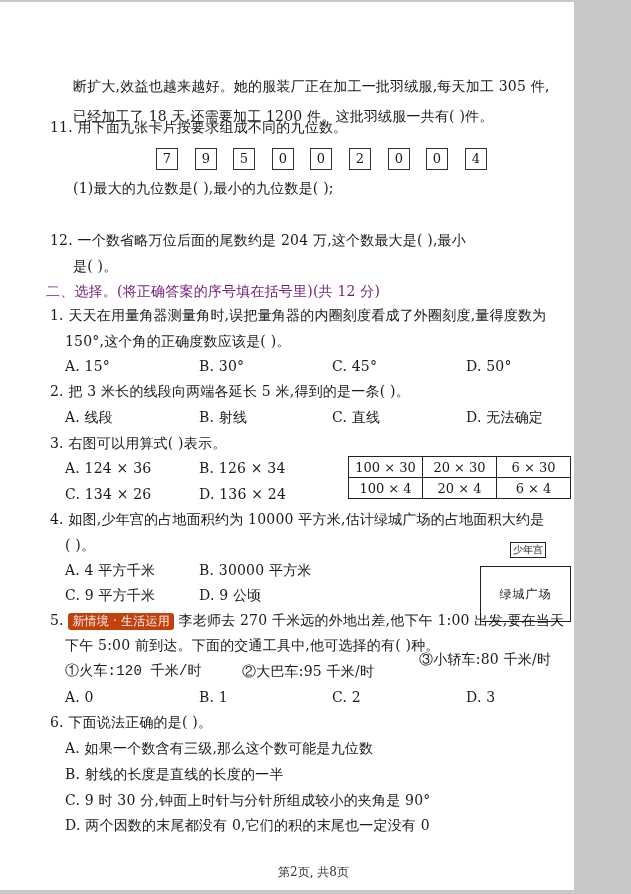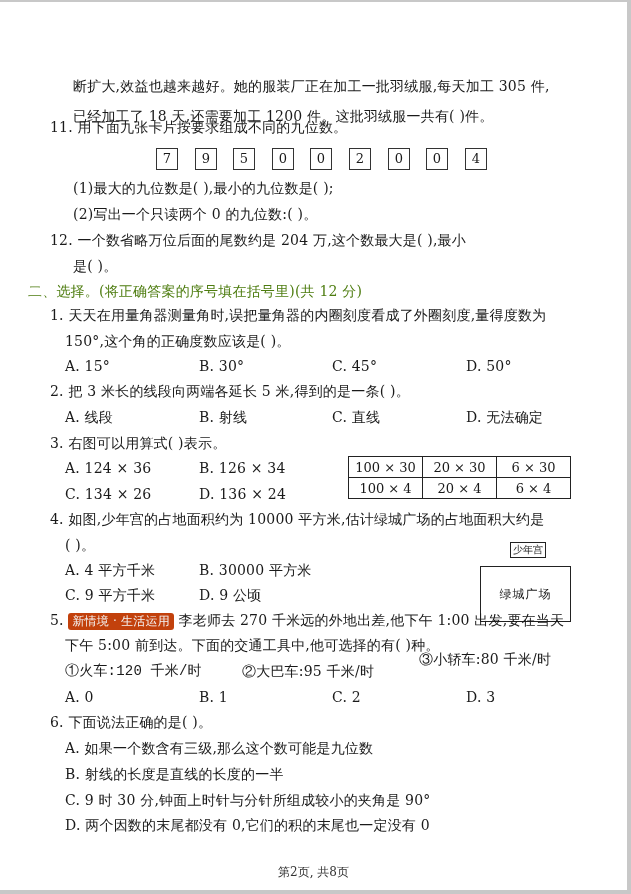--- a/index.html
+++ b/index.html
@@ -1,24 +1,24 @@
 <!DOCTYPE html>
 <html><head>
 <meta charset="utf-8">
 <style>
   html, body { margin:0; padding:0; }
   body {
     width:631px; height:894px; background:#c8c8c8; position:relative; overflow:hidden;
     font-family: "DejaVu Serif", "Liberation Serif", serif; color:#1a1a1a;
   }
   .page {
-    position:absolute; left:0; top:2px; width:627px; height:888px; background:#ffffff;
+    position:absolute; left:0; top:2px; width:574px; height:888px; background:#ffffff;
   }
   .line { position:absolute; font-size:14px; line-height:18px; white-space:nowrap; letter-spacing:0.2px; }
-  .section { color:#4d7c0f; }
+  .section { color:#701a75;margin-left:18px; }
   .cards { position:absolute; top:146px; left:156px; height:22px; }
   .card {
     position:absolute; top:0; width:20px; height:20px; border:1px solid #333;
     font-size:13px; line-height:20px; text-align:center;
   }
   table.grid {
     position:absolute; left:348px; top:454px; border-collapse:collapse; font-size:13px;
   }
   table.grid td {
     border:1px solid #222; width:73px; height:20px; text-align:center; padding:0;
@@ -54,21 +54,20 @@
     <div class="card" style="left:39px;">9</div>
     <div class="card" style="left:77px;">5</div>
     <div class="card" style="left:116px;">0</div>
     <div class="card" style="left:154px;">0</div>
     <div class="card" style="left:193px;">2</div>
     <div class="card" style="left:232px;">0</div>
     <div class="card" style="left:270px;">0</div>
     <div class="card" style="left:309px;">4</div>
   </div>
   <div class="line" style="left:73px;top:177px;">(1)最大的九位数是(                    ),最小的九位数是(                    );</div>
-  <div class="line" style="left:73px;top:203px;">(2)写出一个只读两个 0 的九位数:(                 )。</div>
 
   <div class="line" style="left:50px;top:229px;">12. 一个数省略万位后面的尾数约是 204 万,这个数最大是(                    ),最小</div>
   <div class="line" style="left:73px;top:255px;">是(                  )。</div>
 
   <div class="line section" style="left:28px;top:280px;">二、选择。(将正确答案的序号填在括号里)(共 12 分)</div>
 
   <div class="line" style="left:50px;top:304px;">1. 天天在用量角器测量角时,误把量角器的内圈刻度看成了外圈刻度,量得度数为</div>
   <div class="line" style="left:65px;top:330px;">150°,这个角的正确度数应该是(       )。</div>
   <div class="line" style="left:65px;top:355px;">A. 15°</div>
   <div class="line" style="left:199px;top:355px;">B. 30°</div>

